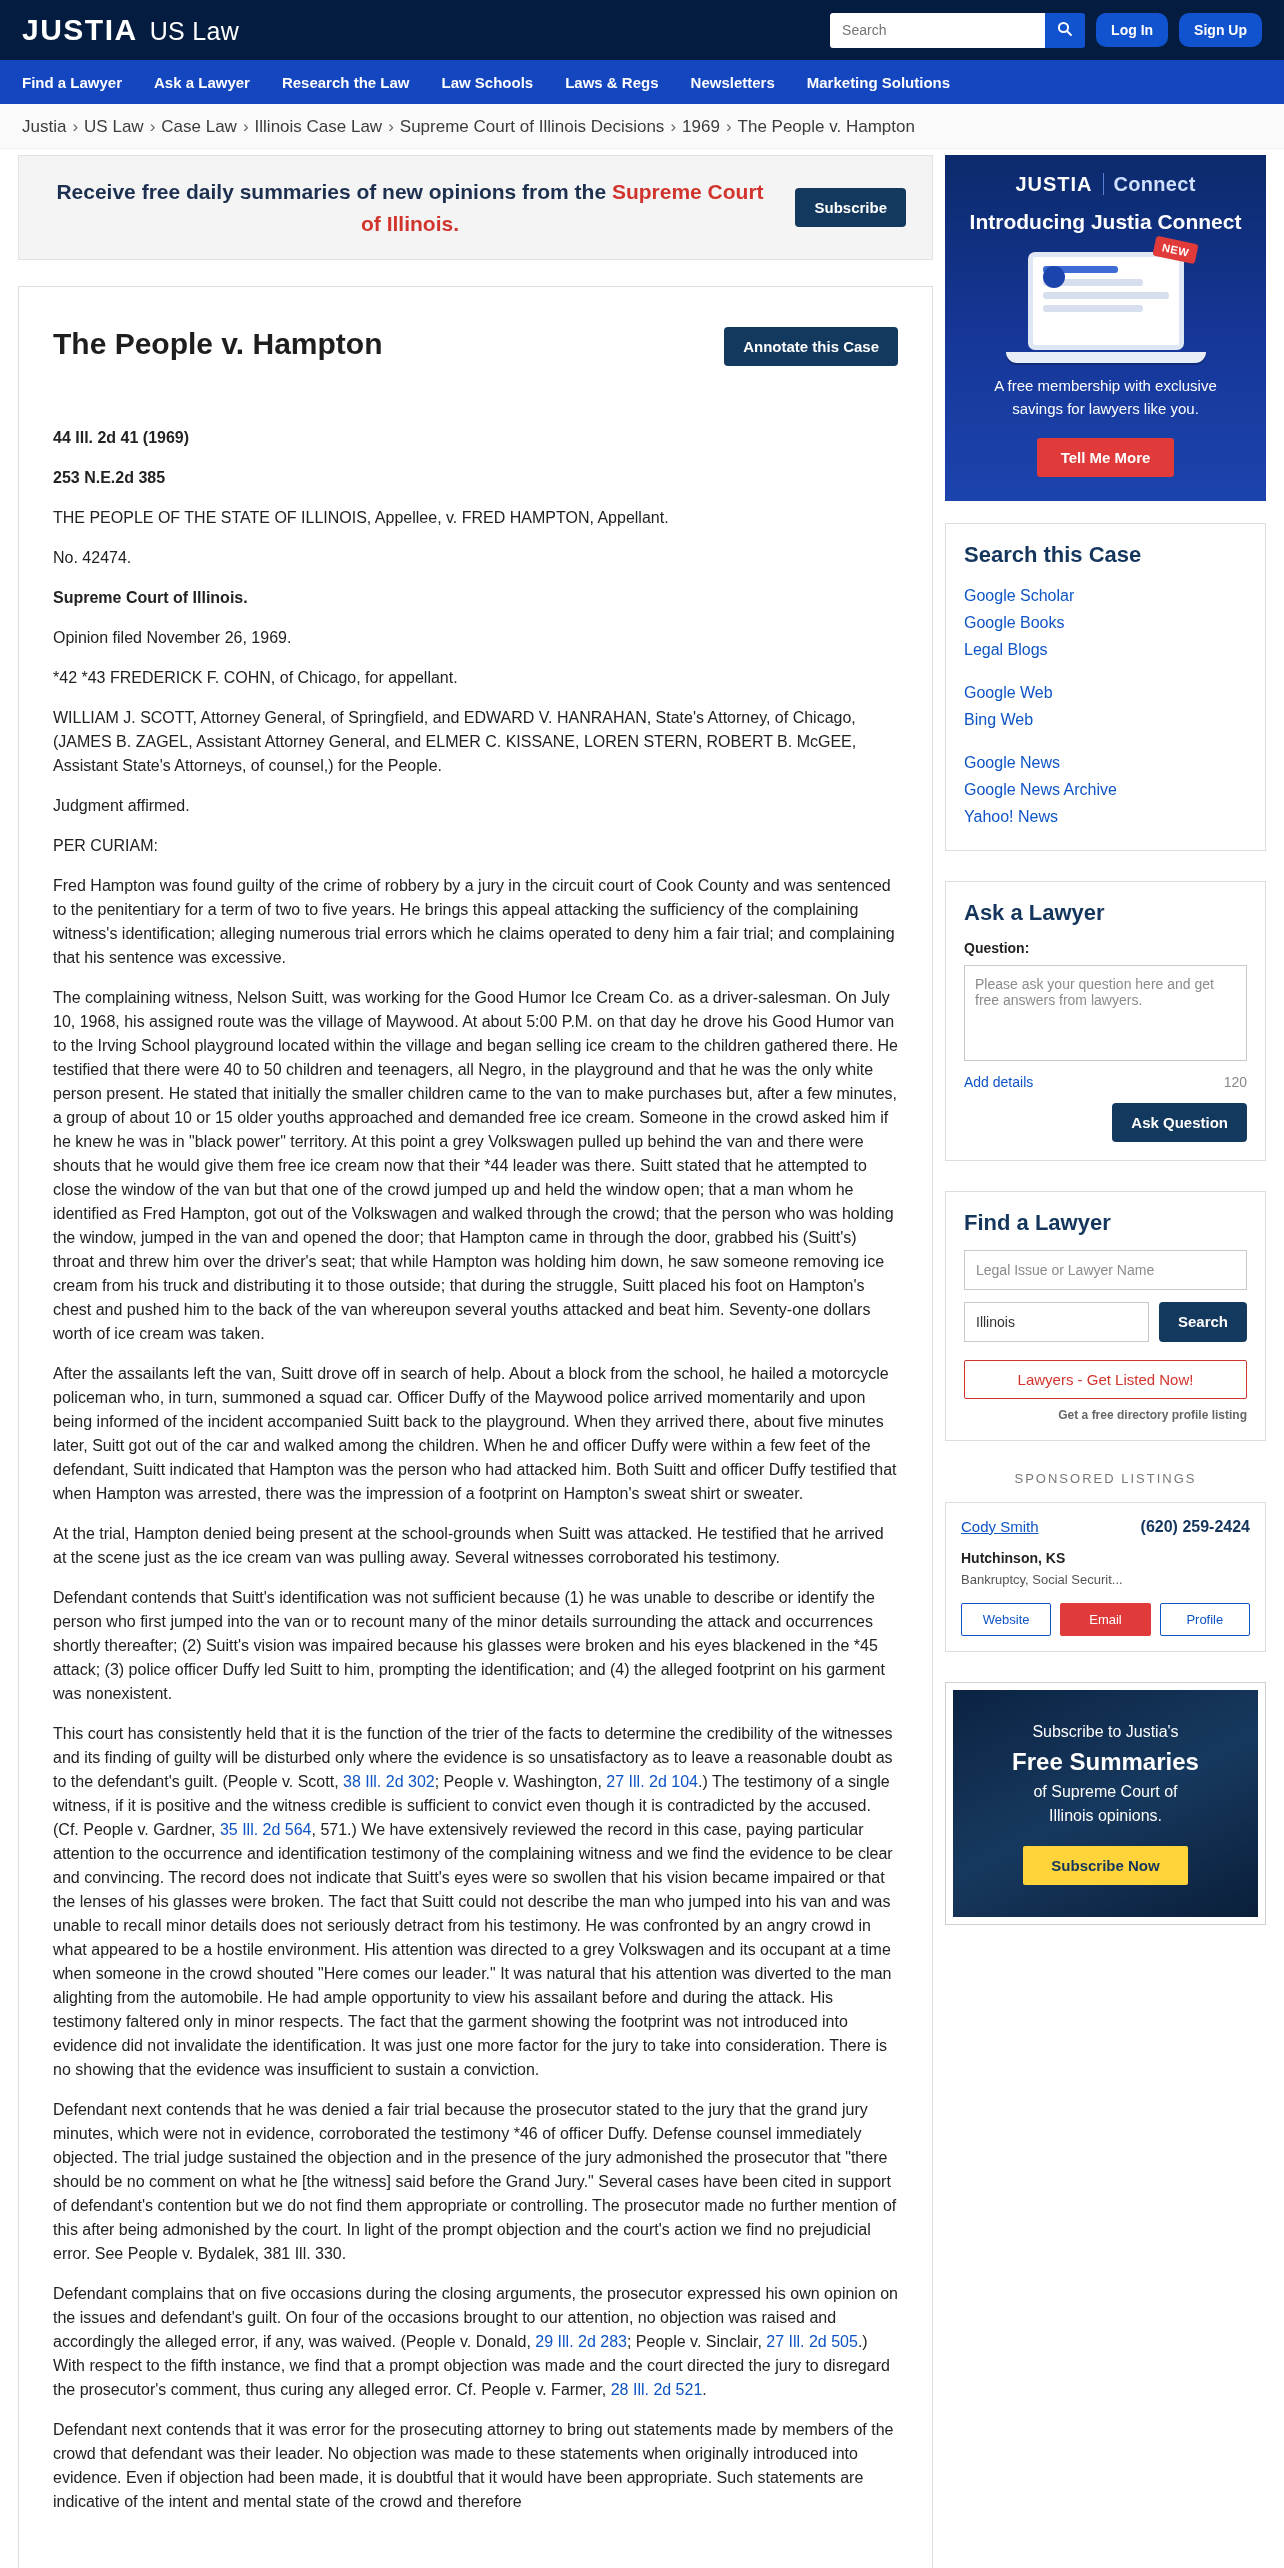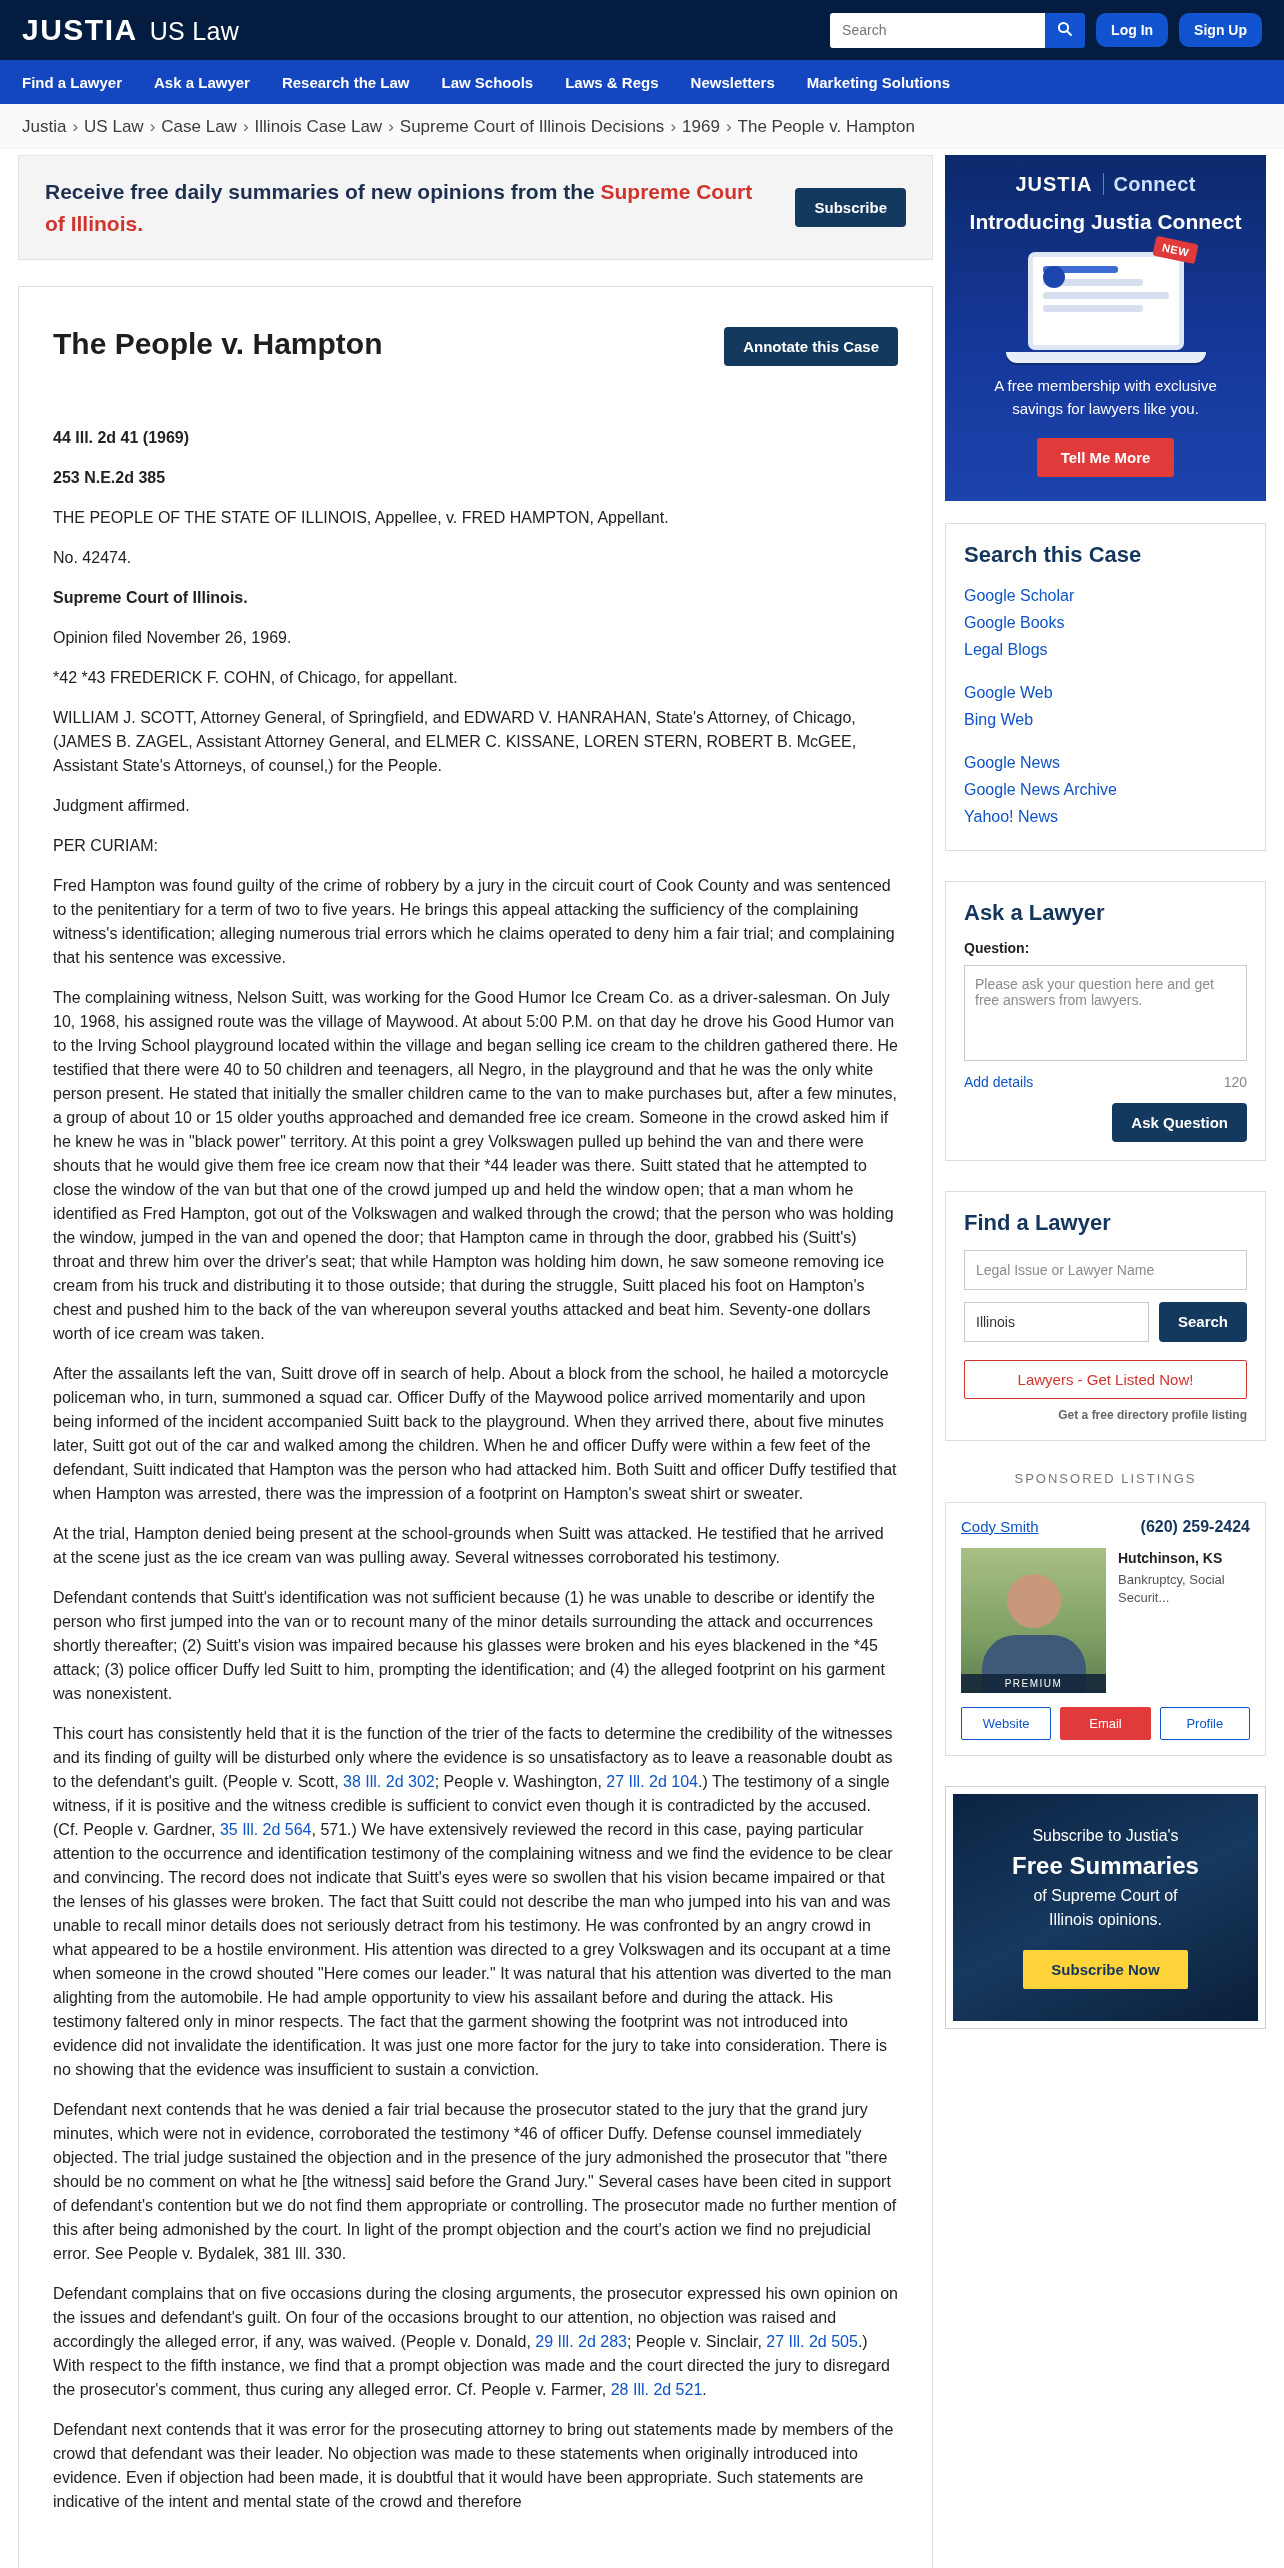--- a/index.html
+++ b/index.html
@@ -30,21 +30,21 @@
   .breadcrumb a { color:#3c3c3c; }
   .bc-sep { margin:0 6px; color:#666; }
 
   
   .content { display:flex; gap:12px; padding:6px 18px 0; align-items:flex-start; }
   .main-col { width:915px; flex:0 0 915px; }
   .side-col { width:321px; flex:0 0 321px; }
 
   
   .banner { background:#f4f4f4; border:1px solid #e2e2e2; padding:20px 26px; display:flex; align-items:center; justify-content:space-between; margin-bottom:26px; }
-  .banner-text { font-size:21px; font-weight:bold; color:#1d3050; max-width:730px; line-height:1.5; }
+  .banner-text { font-size:21px; font-weight:bold; color:#1d3050; max-width:730px; line-height:1.5;text-align:center; }
   .banner-text .hl { color:#d0342c; }
   .btn-navy { background:#14395e; color:#fff; font-size:15px; font-weight:bold; padding:11px 19px; border-radius:4px; border:none; cursor:pointer; display:inline-block; white-space:nowrap; }
 
   
   .case-card { background:#fff; border:1px solid #ddd; padding:40px 34px 60px; }
   .case-head { display:flex; justify-content:space-between; align-items:flex-start; }
   .case-title { font-size:30px; font-weight:bold; color:#1e1e1e; }
   .case-meta { margin-top:60px; }
   .case-card p { font-size:16px; line-height:24px; margin-bottom:16px; color:#222; }
   .bold { font-weight:bold; }
@@ -267,25 +267,20 @@
     </div>
 
     <div class="sponsored-heading">SPONSORED LISTINGS</div>
 
     <div class="lawyer-card">
       <div class="lc-top">
         <a class="lc-name">Cody Smith</a>
         <span class="lc-phone">(620) 259-2424</span>
       </div>
       <div class="lc-mid">
-        <div class="lc-photo">
-          <div class="lc-head"></div>
-          <div class="lc-body"></div>
-          <div class="premium-badge">PREMIUM</div>
-        </div>
         <div class="lc-info">
           <div class="lc-loc">Hutchinson, KS</div>
           <div class="lc-practice">Bankruptcy, Social Securit...</div>
         </div>
       </div>
       <div class="lc-buttons">
           <a href="#" class="lw-btn">Website</a>
           <a href="#" class="lw-btn lw-btn-red">Email</a>
           <a href="#" class="lw-btn">Profile</a>
         </div>

